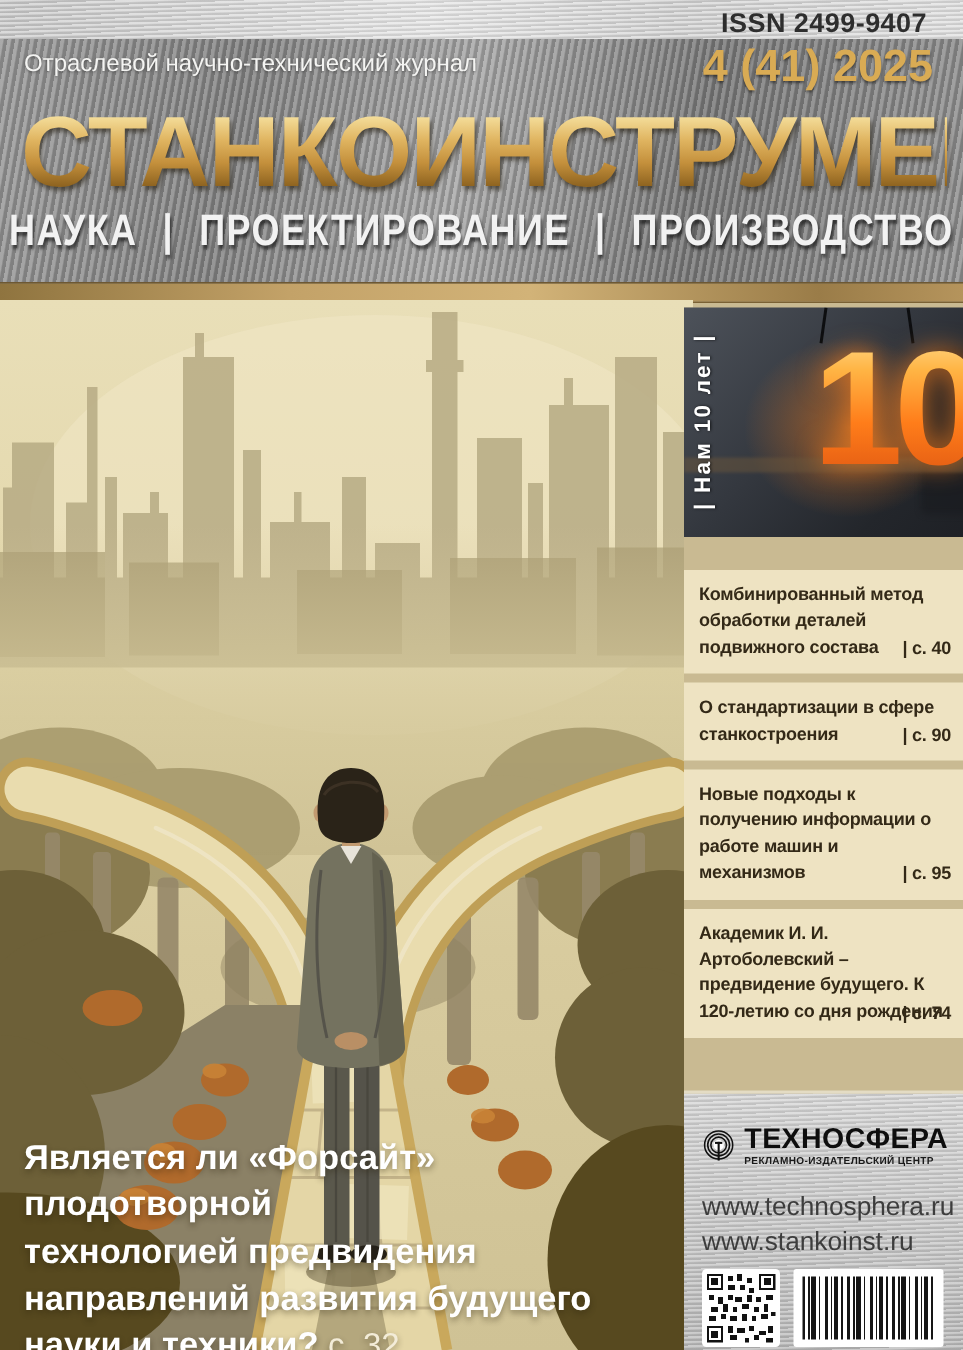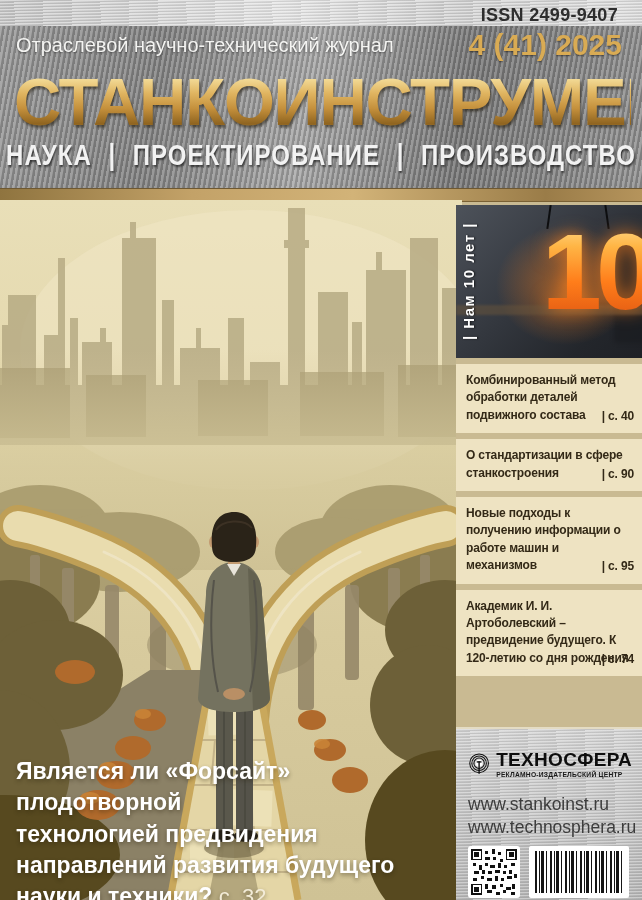--- a/index.html
+++ b/index.html
@@ -12,21 +12,21 @@
       repeating-linear-gradient(178deg, rgba(255,255,255,.35) 0 1px, rgba(0,0,0,.08) 2px 3px),
       linear-gradient(90deg,#c6c6c6,#e3e3e3 45%,#cfcfcf 70%,#dcdcdc);
     }
   .issn{position:absolute;right:24px;top:5px;font-size:18px;font-weight:bold;color:#2e2e2e;letter-spacing:.3px;}
 
   .metal-band{position:absolute;left:0;top:26px;width:642px;height:162px;
     background:
       repeating-linear-gradient(100deg, rgba(255,255,255,.13) 0 2px, rgba(0,0,0,.16) 3px 5px),
       linear-gradient(100deg,#9d9d9d,#878787 25%,#ababab 48%,#7c7c7c 72%,#969696);
     border-bottom:1px solid #5d5646;}
-  .journal-subtitle{position:absolute;left:16px;top:8px;font-size:20px;color:#f4f4f2;
+  .journal-subtitle{position:absolute;left:16px;top:8px;font-size:16px;color:#f4f4f2;
     text-shadow:0 1px 2px rgba(0,0,0,.45);}
   .issue-no{position:absolute;right:20px;top:2px;font-size:30px;font-weight:bold;color:#d9ab54;
     text-shadow:0 1px 2px rgba(0,0,0,.5);}
   .main-title{position:absolute;left:14px;top:38px;width:490px;font-size:52px;font-weight:bold;
     letter-spacing:-1px;white-space:nowrap;
     transform:scale(1.26,1.28);transform-origin:top left;
     background:linear-gradient(180deg,#fdf3c9 0%,#f4dd9a 18%,#e0b561 38%,#c4903c 58%,#8f6420 78%,#e6c173 100%);
     -webkit-background-clip:text;background-clip:text;color:transparent;
     filter:drop-shadow(1px 2px 1px rgba(30,22,8,.55));}
   .tagline{position:absolute;left:0;top:112px;width:642px;text-align:center;
@@ -60,21 +60,21 @@
   .wire.w2{left:150px;transform:rotate(-8deg);}
   .anniv-number{position:absolute;right:10px;top:8px;font-size:108px;font-weight:800;letter-spacing:-6px;line-height:1.1;
     background:linear-gradient(180deg,#ffe9a8 0%,#ffb545 28%,#ff7d1a 58%,#d84e10 100%);
     -webkit-background-clip:text;background-clip:text;color:transparent;
     filter:drop-shadow(0 0 9px rgba(255,130,30,.8));}
   .anniv-label{position:absolute;left:4px;top:0;bottom:0;display:flex;align-items:center;justify-content:center;
     writing-mode:vertical-rl;transform:rotate(180deg);
     font-size:15px;font-weight:bold;color:#fff;letter-spacing:1.5px;
     text-shadow:0 1px 2px rgba(0,0,0,.7);}
 
-  .articles{padding-top:6px;}
+  .articles{padding-top:22px;}
   .article{position:relative;background:#eee3c2;margin:0 0 6px 0;padding:8px 9px 9px 10px;
     font-size:12px;line-height:1.45;font-weight:bold;color:#332917;letter-spacing:-.15px;}
   .article .page-ref{position:absolute;right:8px;bottom:8px;font-weight:bold;color:#332917;}
 
   .pub-panel{position:absolute;left:0;right:0;bottom:0;height:173px;
     background:
       repeating-linear-gradient(178deg, rgba(255,255,255,.3) 0 1px, rgba(0,0,0,.07) 2px 3px),
       linear-gradient(180deg,#d2d2d2,#c2c2c2 60%,#b5b5b5);
     border-top:2px solid #e4dcc4;padding:12px 10px 16px 12px;box-sizing:border-box;}
   .pub-logo-row{display:flex;align-items:center;gap:6px;}
@@ -307,22 +307,22 @@
         <circle cx="32" cy="30" r="10" fill="#fff"></circle>
         <rect x="25" y="24" width="14" height="4" fill="#111"></rect>
         <rect x="30" y="24" width="4" height="36" fill="#111"></rect>
       </svg>
       <div>
         <div class="pub-name">ТЕХНОСФЕРА</div>
         <div class="pub-tagline">РЕКЛАМНО-ИЗДАТЕЛЬСКИЙ ЦЕНТР</div>
       </div>
     </div>
     <div class="pub-urls">
+      <div>www.technosphera.ru</div>
       <div>www.stankoinst.ru</div>
-      <div>www.technosphera.ru</div>
     </div>
     <div class="codes">
       <div class="qr-box">
         <svg width="46" height="46" viewBox="0 0 29 29" shape-rendering="crispEdges" xmlns="http://www.w3.org/2000/svg">
           <rect width="29" height="29" fill="#fff"></rect>
           <g fill="#111">
             <rect x="0" y="0" width="7" height="7"></rect>
               <rect x="22" y="0" width="7" height="7"></rect>
               <rect x="0" y="22" width="7" height="7"></rect>
             <rect x="1" y="1" width="5" height="5" fill="#fff"></rect>

